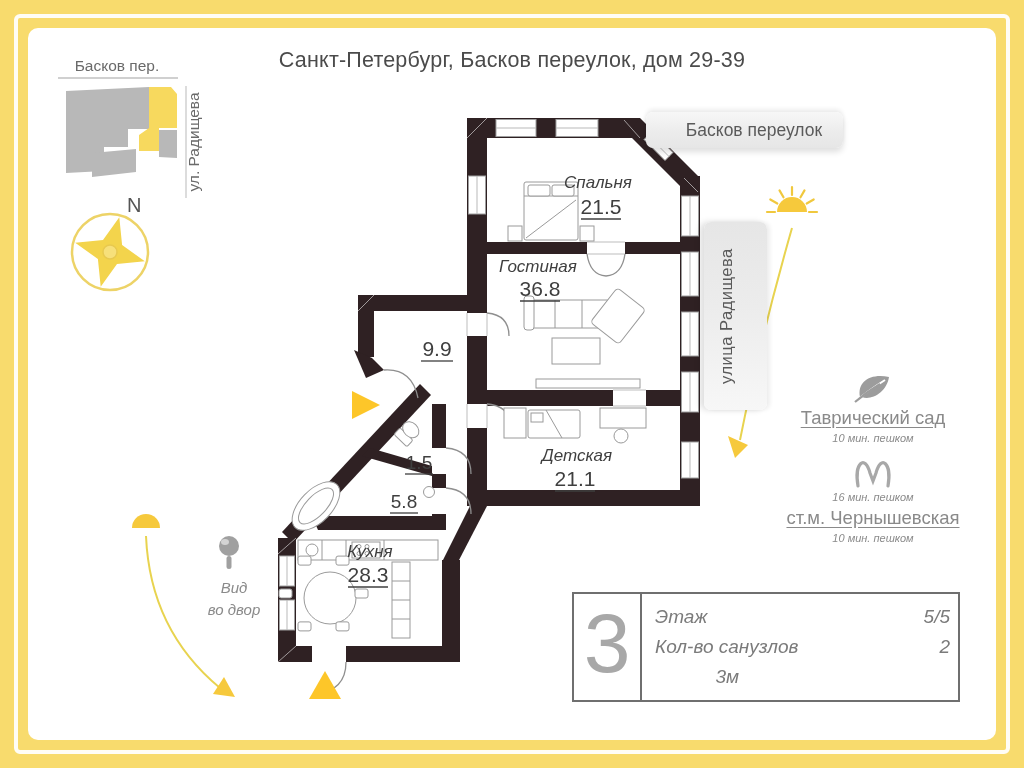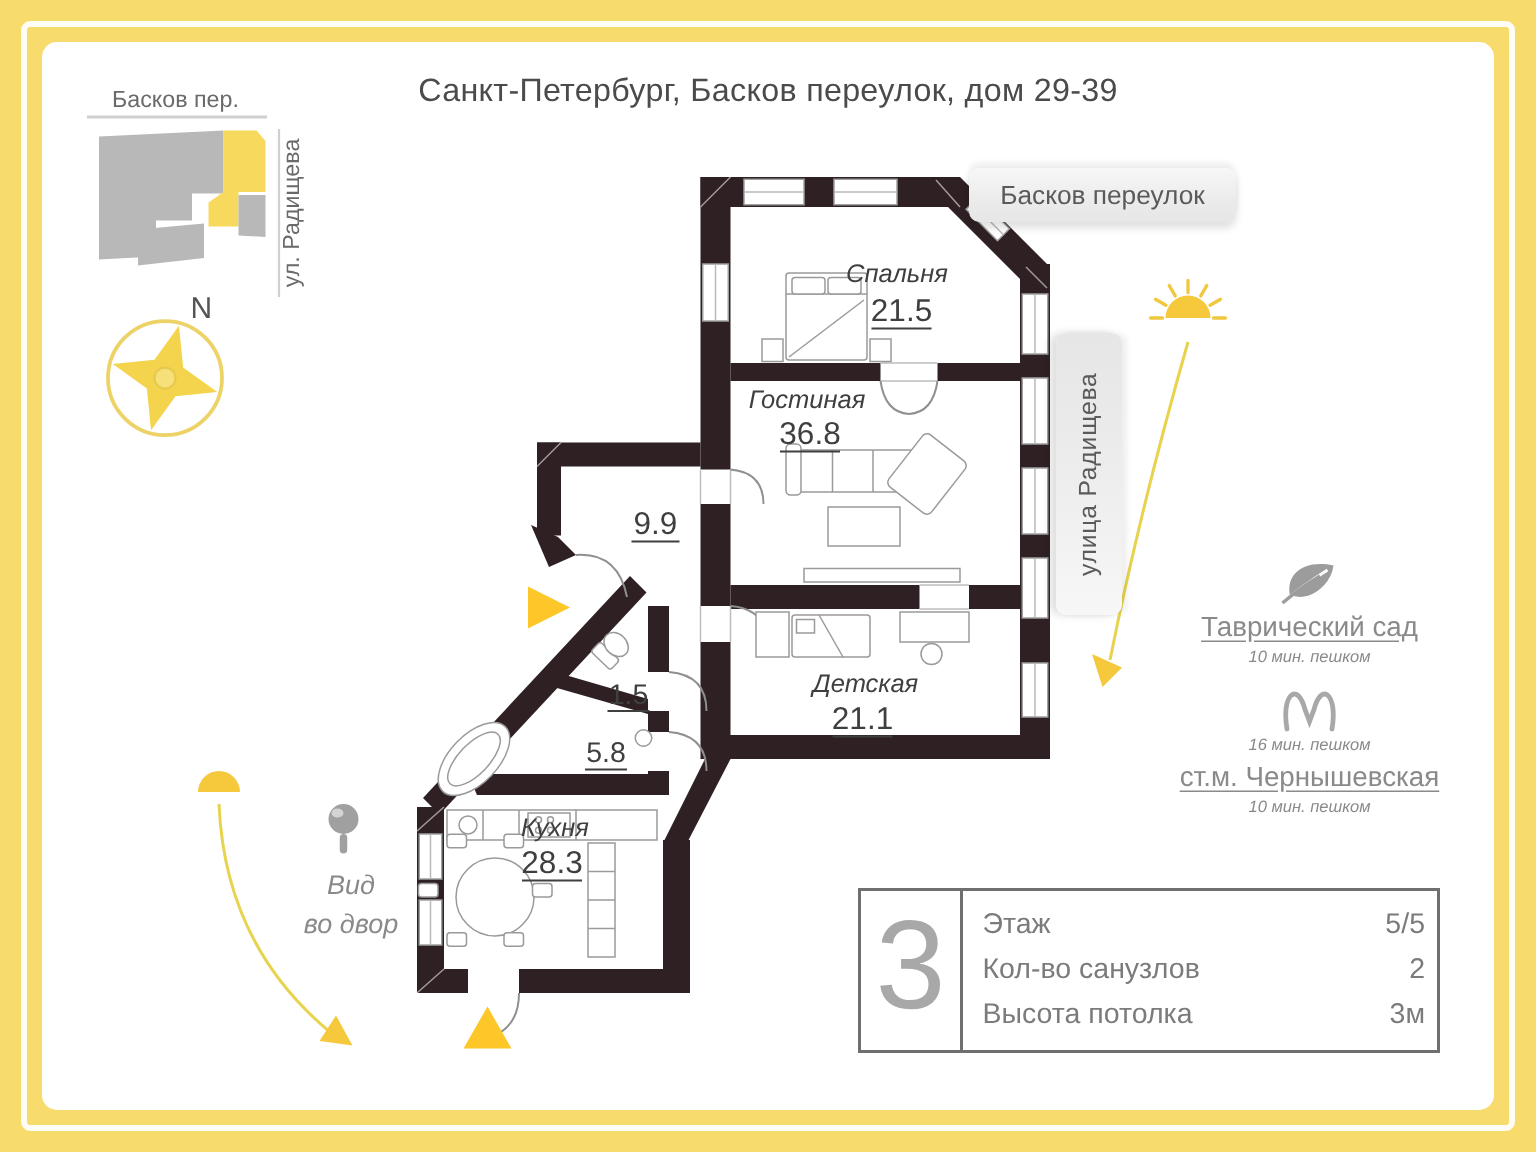--- a/index.html
+++ b/index.html
@@ -10,41 +10,41 @@
   }
   .frame-line{position:absolute;inset:14px;border:4px solid #fffdf6;border-radius:6px;pointer-events:none;z-index:1;}
   .content{position:absolute;inset:28px;background:#ffffff;border-radius:10px;z-index:0;}
   .plan-svg{position:absolute;left:0;top:0;z-index:2;}
   .overlay{position:absolute;z-index:3;}
 
   .title{left:230px;top:46px;width:564px;text-align:center;color:#4b4b4b;
          font-size:21.5px;line-height:1.38;letter-spacing:.2px;}
 
   .banner{background:linear-gradient(180deg,#f7f7f7 0%,#ececec 55%,#e6e6e6 100%);
-          color:#5a5a5a;border-radius:7px;display:flex;align-items:center;justify-content:center;}
+          color:#5a5a5a;border-radius:7px;display:flex;align-items:center;justify-content:center;padding-left:19px;}
   .banner-top{left:646px;top:112px;width:178px;height:36px;font-size:17.5px;
           box-shadow:0 4px 6px rgba(0,0,0,.13), 0 -3px 4px rgba(0,0,0,.07);}
   .banner-right{left:704px;top:222px;width:44px;height:188px;font-size:16.5px;
           writing-mode:vertical-rl;transform:rotate(180deg);letter-spacing:.5px;
           box-shadow:4px 0 6px rgba(0,0,0,.13), -3px 0 4px rgba(0,0,0,.07);}
 
   .poi{left:750px;top:364px;width:246px;text-align:center;color:#8a8a8a;}
   .poi-name{font-size:18.5px;text-decoration:underline;text-underline-offset:3px;margin-top:3px;}
   .poi-time{font-size:11px;font-style:italic;margin:3px 0 4px;}
   .poi-icon-wrap{line-height:0;margin-top:6px;}
 
   .courtyard{left:184px;top:577px;width:100px;text-align:center;font-style:italic;
-             font-size:18px;color:#8a8a8a;line-height:1.45;}
+             font-size:15px;color:#8a8a8a;line-height:1.45;}
 
   .info-table{left:572px;top:592px;width:388px;height:110px;border:2px solid #6f6f6f;
               display:flex;background:#fff;box-sizing:border-box;}
   .cell-num{width:66px;border-right:2px solid #6f6f6f;display:flex;align-items:center;
             justify-content:center;font-size:84px;font-weight:300;color:#a8a8a8;padding-bottom:8px;}
   .cell-rows{flex:1;display:flex;flex-direction:column;justify-content:space-evenly;
-             padding:4px 8px 4px 13px;font-size:19px;color:#7b7b7b;}
+             padding:4px 8px 4px 13px;font-size:19px;color:#7b7b7b;font-style:italic;}
   .info-row{display:flex;}
   .info-row .lbl{flex:1;}
   .info-row .val{width:84px;text-align:right;}
 
   svg text{font-family:"Liberation Sans", sans-serif;}
   .room-name{font-style:italic;fill:#3f3f3f;font-size:17px;}
   .room-area{fill:#3f3f3f;font-size:21px;}
   .room-area-sm{fill:#3f3f3f;font-size:19px;}
   .mm-street{fill:#6a6a6a;font-size:15.5px;}
 </style>
@@ -325,17 +325,16 @@
   <div class="cell-rows">
     <div class="info-row">
       <span class="lbl">Этаж</span>
       <span class="val">5/5</span>
     </div>
     <div class="info-row">
       <span class="lbl">Кол-во санузлов</span>
       <span class="val">2</span>
     </div>
     <div class="info-row">
-      <span class="lbl">Высота потолка</span>
       <span class="val">3м</span>
     </div>
   </div>
 </div>
 
 </body></html>

